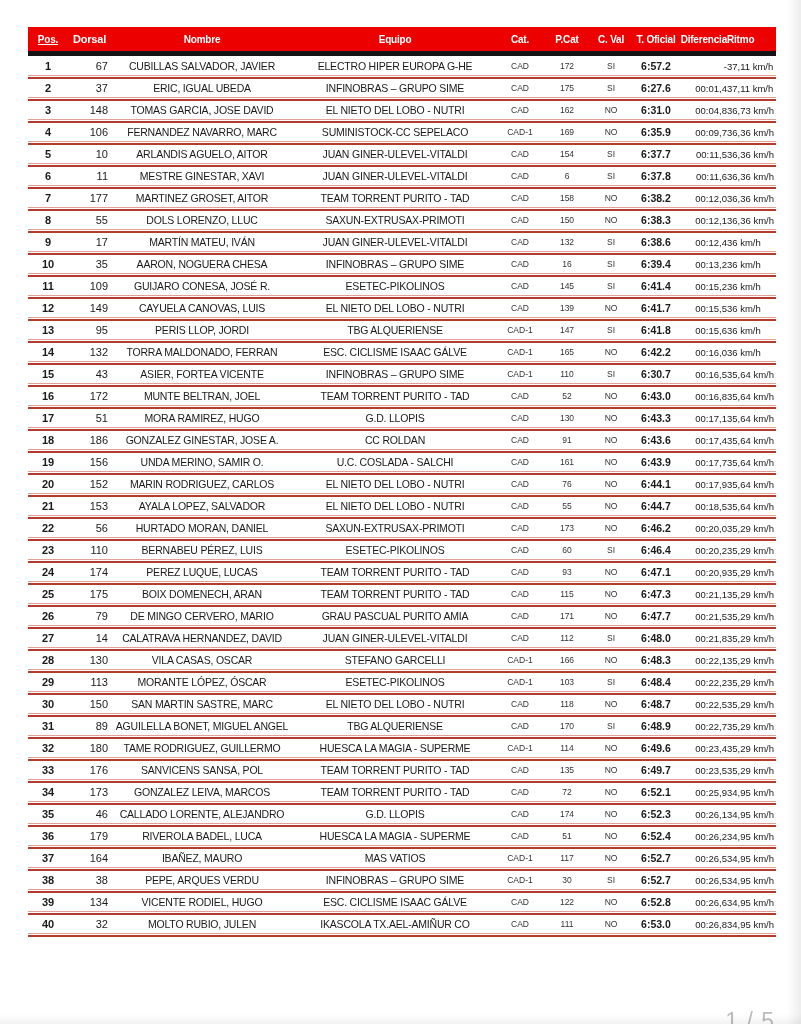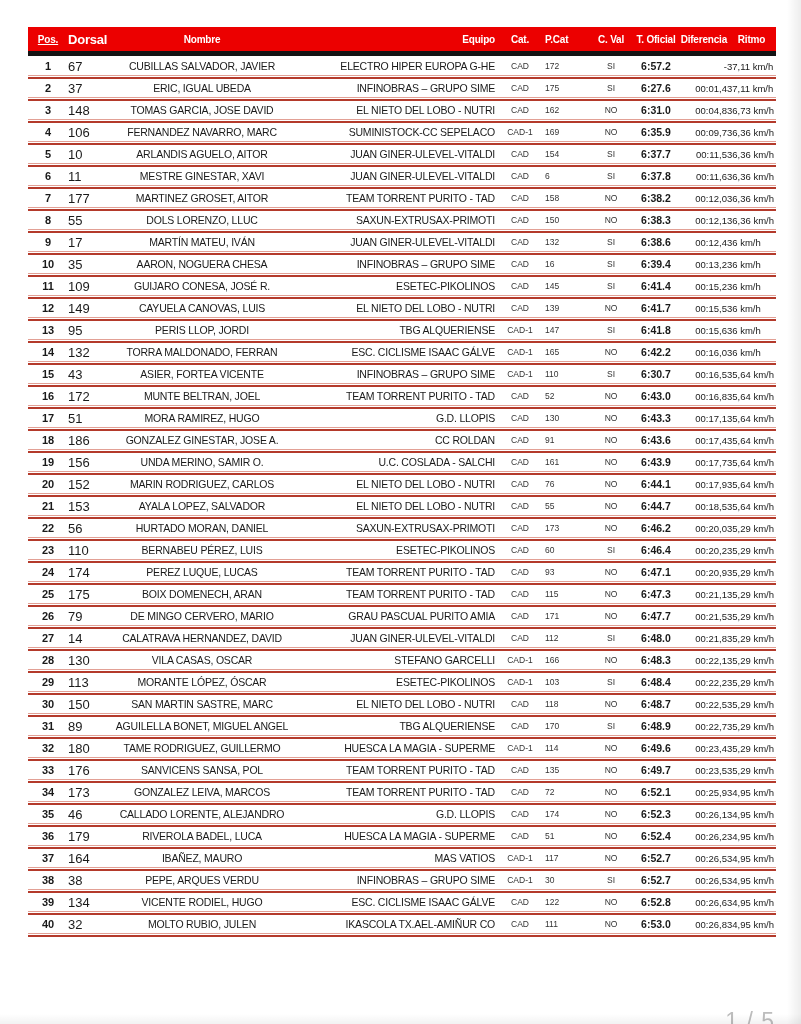--- a/index.html
+++ b/index.html
@@ -43,35 +43,35 @@
   }
   .sep {
     height: 4px;
     background: linear-gradient(to bottom,
       #e2a095 0px, #e2a095 1px,
       transparent 1px, transparent 2px,
       #b43a2b 2px, #b43a2b 4px);
   }
   .cell { overflow: visible; }
   .c-pos       { width: 40px;  text-align: center; font-weight: bold; font-size: 11px; }
-  .c-dorsal    { width: 40px;   font-size: 13px; }
+  .c-dorsal    { width: 40px;  text-align: right;  font-size: 11px; }
   .c-nombre    { width: 180px; text-align: center;   font-size: 10.5px; margin-left: 4px; letter-spacing: -0.2px; }
-  .c-equipo    { width: 200px; text-align: right;   font-size: 10.5px; margin-left: 3px; letter-spacing: -0.2px; }
+  .c-equipo    { width: 200px; text-align: center;   font-size: 10.5px; margin-left: 3px; letter-spacing: -0.2px; }
   .c-cat       { width: 50px;  text-align: center; font-size: 8.5px;  color: #333; }
-  .c-pcat      { width: 44px;  text-align: left; font-size: 8.5px;  color: #333; }
+  .c-pcat      { width: 44px;  text-align: center; font-size: 8.5px;  color: #333; }
   .c-cval      { width: 44px;  text-align: center; font-size: 8.5px;  color: #333; }
   .c-toficial  { width: 46px;  text-align: center; font-weight: bold; font-size: 10.5px; }
   .c-dif       { width: 48px;  text-align: right; font-size: 9.5px; }
   .c-ritmo     { width: 49px;  text-align: left;  font-size: 9.5px; padding-right: 2px; }
   .thead .c-pos      { font-weight: bold; font-size: 10px; text-decoration: underline; }
   .thead .c-dorsal   { padding-right: 2px; }
   .thead .c-nombre, .thead .c-equipo { font-size: 10px; }
   .thead .c-cat, .thead .c-pcat, .thead .c-cval,
   .thead .c-toficial, .thead .c-dif { font-size: 10px; font-weight: bold; color: #fff; }
-  .thead .c-ritmo { text-align: center; font-size: 10px; padding-right: 0; }
+  .thead .c-ritmo { text-align: left; font-size: 10px; padding-right: 0; }
   .pagenum {
     position: absolute;
     right: 26px;
     bottom: -11px;
     font-size: 23px;
     color: #bdbdbd;
     letter-spacing: 1px;
   }
 </style>
 </head>

